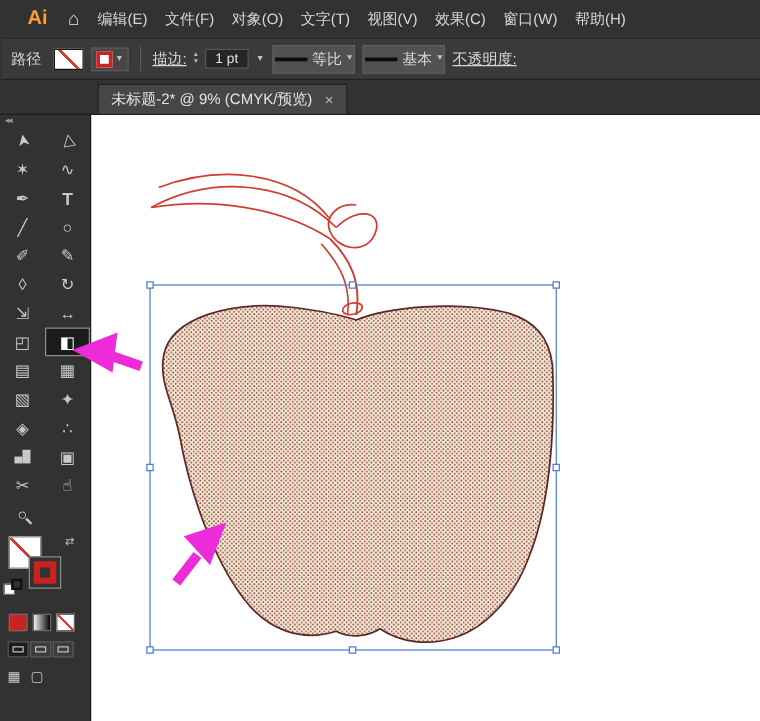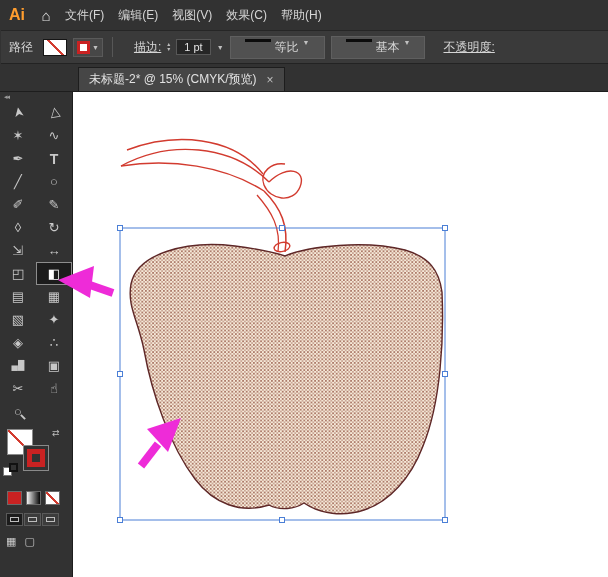--- a/index.html
+++ b/index.html
@@ -1,45 +1,45 @@
 <!DOCTYPE html>
 <html><head>
 <meta charset="utf-8">
 <style>
   * { box-sizing: border-box; margin: 0; padding: 0; }
   html,body { width:608px; height:577px; }
   body { font-family:"Liberation Sans","DejaVu Sans",sans-serif; background:#323232; overflow:hidden; }
   #app { position:relative; width:608px; height:577px; background:#323232; overflow:hidden; }
 
   
-  .menubar { position:absolute; top:0; left:0; right:0; height:30px; background:#323232;
+  .menubar { position:absolute; top:0; left:13px; right:0; height:30px; background:#323232;
              display:flex; align-items:center; color:#d6d6d6; font-size:12px; white-space:nowrap; }
   .logo { color:#ff9d2e; font-weight:bold; font-size:16px; width:34px; text-align:center; }
   .home { width:24px; text-align:center; font-size:15px; color:#e0e0e0; cursor:default; }
   .menu-item { padding:0 7px; line-height:30px; cursor:default; }
 
   
   .controlbar { position:absolute; top:30px; left:1px; right:0; height:34px; background:#3a3a3a;
                 border-top:1px solid #262626; border-bottom:1px solid #232323;
                 display:flex; align-items:center; gap:6px; padding:0 8px; color:#d6d6d6;
                 font-size:12px; white-space:nowrap; overflow:hidden; }
   .cb-label { margin-right:4px; }
   .fill-chip { width:24px; height:17px; background:#fff; border:1px solid #151515; position:relative;
                background-image:linear-gradient(45deg, transparent 46%, #d23b2f 46%, #d23b2f 55%, transparent 55%); }
   .chip-btn { display:flex; align-items:center; gap:2px; background:#474747; border:1px solid #5a5a5a;
               padding:2px 3px; }
   .stroke-chip { width:13px; height:13px; border:3px solid #c92222; background:#fff; }
   .dd { font-size:7px; color:#c0c0c0; }
   .vsep { width:1px; height:20px; background:#575757; margin:0 3px; }
   .spinner { display:flex; flex-direction:column; line-height:5px; font-size:6px; color:#bdbdbd; }
   .value-box { background:#262626; border:1px solid #575757; padding:1px 7px; font-size:11px; color:#e2e2e2; }
-  .line-dd { display:flex; gap:4px; background:#515151; border:1px solid #5f5f5f;
-             padding:2px 14px; }
+  .line-dd { display:flex; align-items:center; gap:4px; background:#515151; border:1px solid #5f5f5f;
+             padding:2px 1px;font-family:Liberation Mono, monospace; }
   .line-preview { width:26px; height:3px; background:#0c0c0c; }
-  .underline { text-decoration:underline;margin-left:12px; }
+  .underline { text-decoration:underline; }
 
   
   .tabbar { position:absolute; top:64px; left:0; right:0; height:28px; background:#323232;
             border-bottom:1px solid #1d1d1d; display:flex; align-items:flex-end; }
   .tab { margin-left:78px; height:24px; background:#464646; border:1px solid #1d1d1d; border-bottom:none;
          color:#e2e2e2; font-size:12px; display:flex; align-items:center; gap:10px; padding:0 10px; }
   .tab-close { color:#bdbdbd; font-size:12px; cursor:default; }
 
   
   .toolbar { position:absolute; top:92px; left:0; width:73px; bottom:0; background:#323232;
@@ -89,24 +89,27 @@
   .overlay { position:absolute; inset:0; pointer-events:none; z-index:40; }
 </style>
 </head>
 <body>
 
 <div id="app" data-name="illustrator-window">
 
   <div class="menubar" data-name="menu-bar">
     <span class="logo" data-name="app-logo">Ai</span>
     <span class="home" data-name="home-icon">⌂</span>
+    <span class="menu-item" data-name="menu-edit">编辑(E)</span>
     <span class="menu-item" data-name="menu-file">文件(F)</span>
-    <span class="menu-item" data-name="menu-edit">编辑(E)</span>
+    <span class="menu-item" data-name="menu-object">对象(O)</span>
+    <span class="menu-item" data-name="menu-type">文字(T)</span>
     <span class="menu-item" data-name="menu-view">视图(V)</span>
     <span class="menu-item" data-name="menu-effect">效果(C)</span>
+    <span class="menu-item" data-name="menu-window">窗口(W)</span>
     <span class="menu-item" data-name="menu-help">帮助(H)</span>
   </div>
 
   <div class="controlbar" data-name="control-bar">
     <span class="cb-label" data-name="context-label">路径</span>
     <span class="fill-chip" data-name="fill-color-swatch"></span>
     <span class="chip-btn" data-name="stroke-color-dropdown">
       <span class="stroke-chip" data-name="stroke-color-swatch"></span>
       <span class="dd" data-name="chevron-down-icon">▼</span>
     </span>
@@ -126,21 +129,21 @@
     <span class="line-dd" data-name="brush-definition-dropdown">
       <span class="line-preview" data-name="brush-preview"></span>
       <span data-name="brush-label">基本</span>
       <span class="dd" data-name="chevron-down-icon">▼</span>
     </span>
     <span class="underline" data-name="opacity-link">不透明度:</span>
   </div>
 
   <div class="tabbar" data-name="document-tab-bar">
     <div class="tab" data-name="document-tab">
-      <span data-name="document-tab-title">未标题-2* @ 15% (CMYK/预览)</span>
+      <span data-name="document-tab-title">未标题-2* @ 9% (CMYK/预览)</span>
       <span class="tab-close" data-name="close-icon">×</span>
     </div>
   </div>
 
   <div class="toolbar" data-name="tools-panel">
     <div class="tb-head" data-name="panel-collapse-icon">◂◂</div>
     <div class="tools" data-name="tools-grid">
       <div class="tool" data-name="selection-tool">
           <span class="g rot" data-name="selection-tool-icon">➤</span>
         </div>

